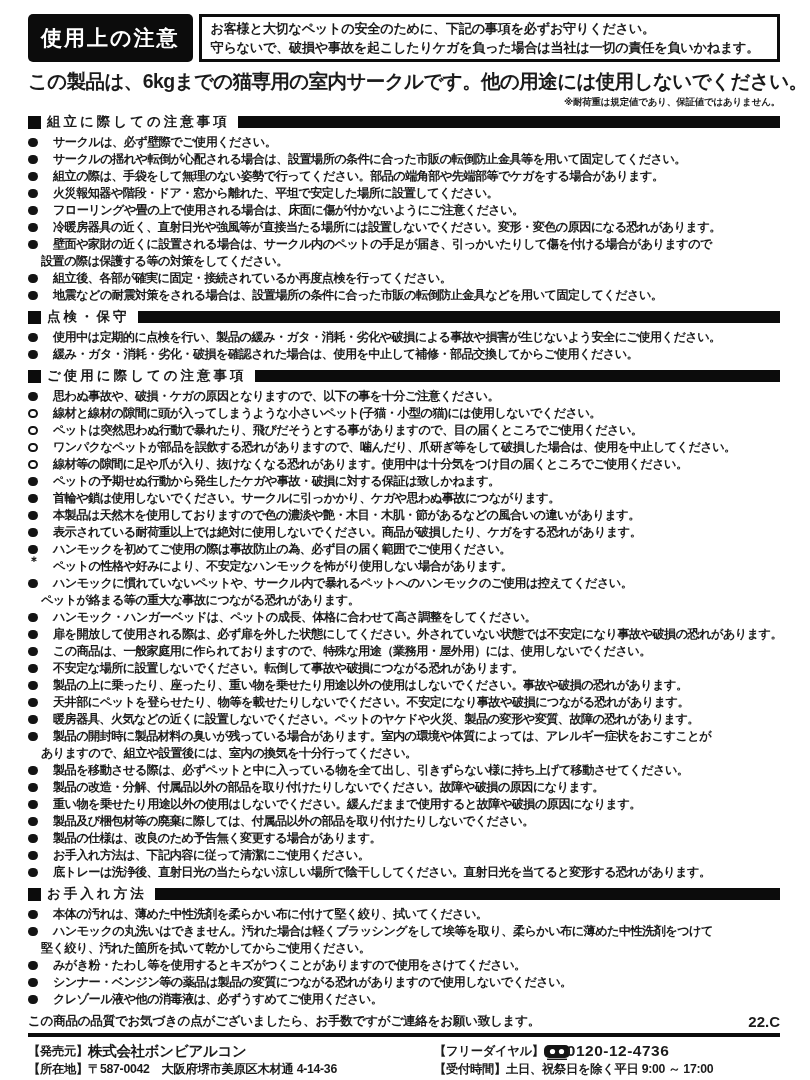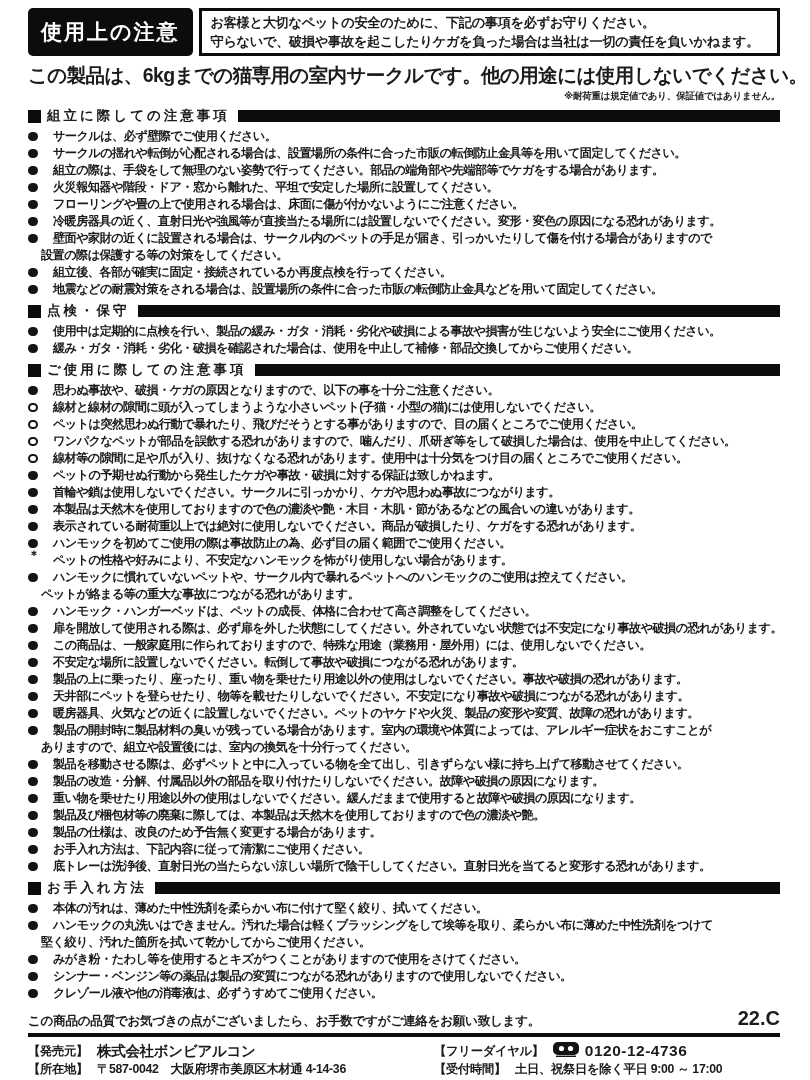--- a/index.html
+++ b/index.html
@@ -1,21 +1,21 @@
 <!DOCTYPE html>
 <html lang="ja"><head>
 <meta charset="utf-8">
 <style>
   html,body{margin:0;padding:0;background:#fff;}
   body{
     width:810px;height:1080px;overflow:hidden;
     font-family:"Liberation Sans","DejaVu Sans",sans-serif;
     font-weight:bold;color:#1b1b1b;
   }
-  .page{box-sizing:border-box;width:810px;height:1080px;padding:8px 30px 6px 28px;display:flex;flex-direction:column;}
+  .page{box-sizing:border-box;width:810px;height:1080px;padding:14px 30px 6px 28px;display:flex;flex-direction:column;}
   
   .header-row{display:flex;gap:6px;align-items:stretch;}
   .header-label{background:#0c0c0c;color:#fff;font-size:21px;letter-spacing:2px;display:flex;align-items:center;padding:0 13px;border-radius:5px;white-space:nowrap;}
   .header-notice{flex:1;border:3px solid #0c0c0c;padding:2px 9px;font-size:13.2px;line-height:1.45;display:flex;flex-direction:column;justify-content:center;}
   .header-notice div{white-space:nowrap;letter-spacing:-0.3px;}
   .title{font-size:19.5px;margin-top:6px;letter-spacing:-0.6px;white-space:nowrap;}
   .subnote{text-align:right;font-size:9.5px;margin-top:1px;letter-spacing:-0.2px;}
   
   .section-header{display:flex;align-items:center;margin:4px 0 3px;}
   .sq{width:13px;height:13px;background:#0c0c0c;flex:none;}
@@ -25,26 +25,26 @@
   .item{display:flex;align-items:flex-start;font-size:12.2px;line-height:17px;letter-spacing:-0.6px;gap:12px;}
   .bullet{flex:none;width:13px;display:flex;margin-top:3.5px;}
   .b-f{width:9.5px;height:9.5px;border-radius:50%;background:#141414;}
   .b-o{width:9.5px;height:9.5px;border-radius:50%;border:2.3px solid #141414;box-sizing:border-box;background:#fff;}
   .b-a{font-size:12px;line-height:10px;margin-top:-2px;}
   .item.cont{padding-left:13px;}
   .item-text{white-space:nowrap;}
   
   .spacer{flex:1;}
   .quality-row{display:flex;justify-content:space-between;align-items:flex-end;margin-top:5px;font-size:12.6px;letter-spacing:-0.3px;}
-  .version{font-size:20px;letter-spacing:0;}
+  .version{font-size:15px;letter-spacing:0;}
   .footer-rule{border:none;border-top:4px solid #0c0c0c;margin:3px 0 5px;}
   .footer-cols{display:flex;font-size:12.3px;}
   .f-left{width:54%;}
   .f-right{flex:1;}
-  .f-row{display:flex;align-items:flex-start;gap:9px;line-height:18px;white-space:nowrap;letter-spacing:-0.3px;}
+  .f-row{display:flex;align-items:flex-end;line-height:18px;white-space:nowrap;letter-spacing:-0.3px;}
   .f-row .co{font-size:14.5px;}
   .phone{font-size:15.5px;letter-spacing:0.5px;}
   .dial{flex:none;margin-right:-3px;}
 </style>
 </head>
 <body>
 
 <div class="page">
 
   <div class="header-row">
@@ -282,21 +282,21 @@
       <div class="item">
         <span class="bullet">
           <span class="b-f"></span>
         </span>
         <span class="item-text">重い物を乗せたり用途以外の使用はしないでください。緩んだままで使用すると故障や破損の原因になります。</span>
       </div>
       <div class="item">
         <span class="bullet">
           <span class="b-f"></span>
         </span>
-        <span class="item-text">製品及び梱包材等の廃棄に際しては、本製品は天然木を使用しておりますので色の濃淡や艶。</span>
+        <span class="item-text">製品及び梱包材等の廃棄に際しては、付属品以外の部品を取り付けたりしないでください。</span>
       </div>
       <div class="item">
         <span class="bullet">
           <span class="b-f"></span>
         </span>
         <span class="item-text">製品の仕様は、改良のため予告無く変更する場合があります。</span>
       </div>
       <div class="item">
         <span class="bullet">
           <span class="b-f"></span>

